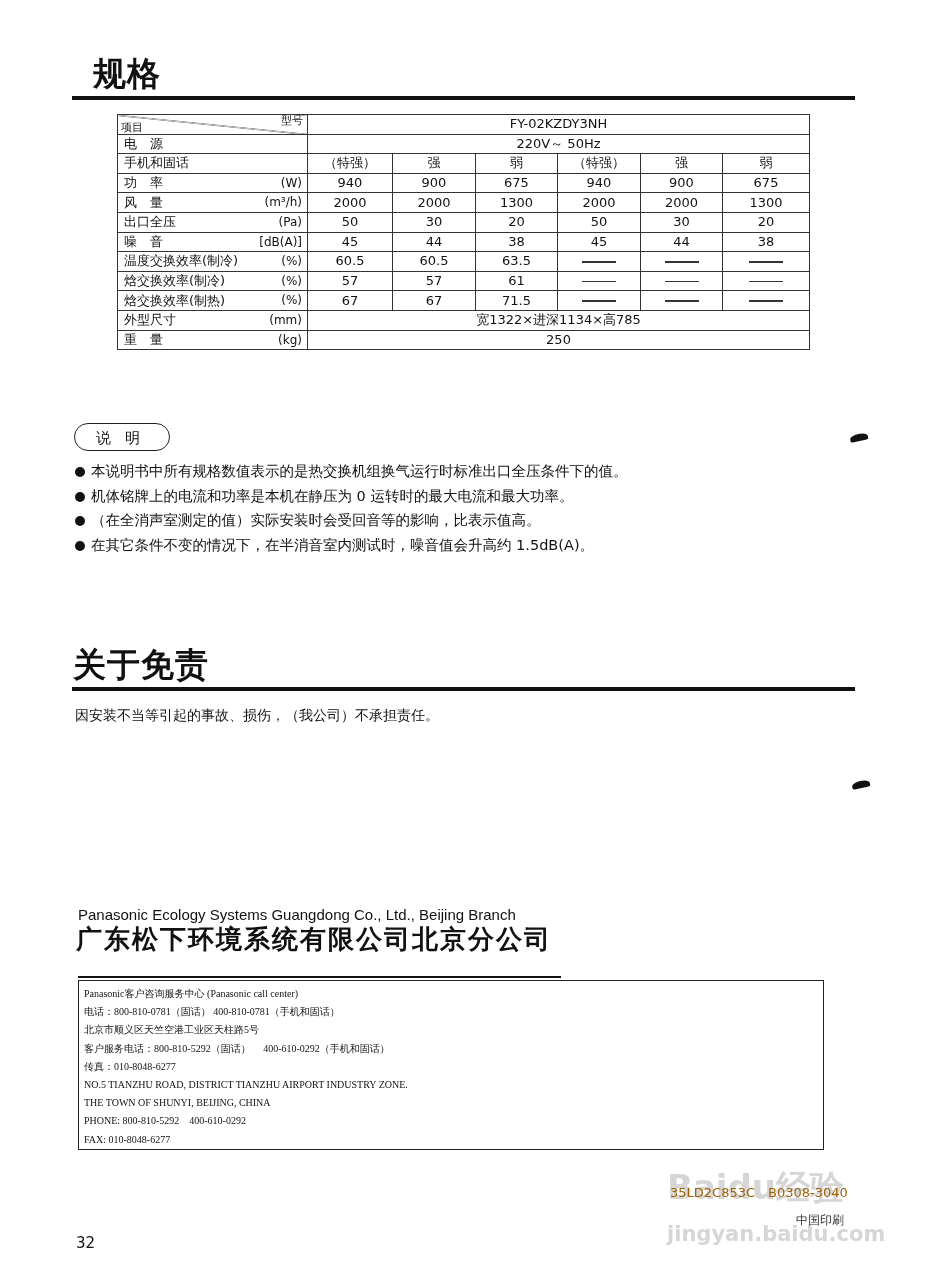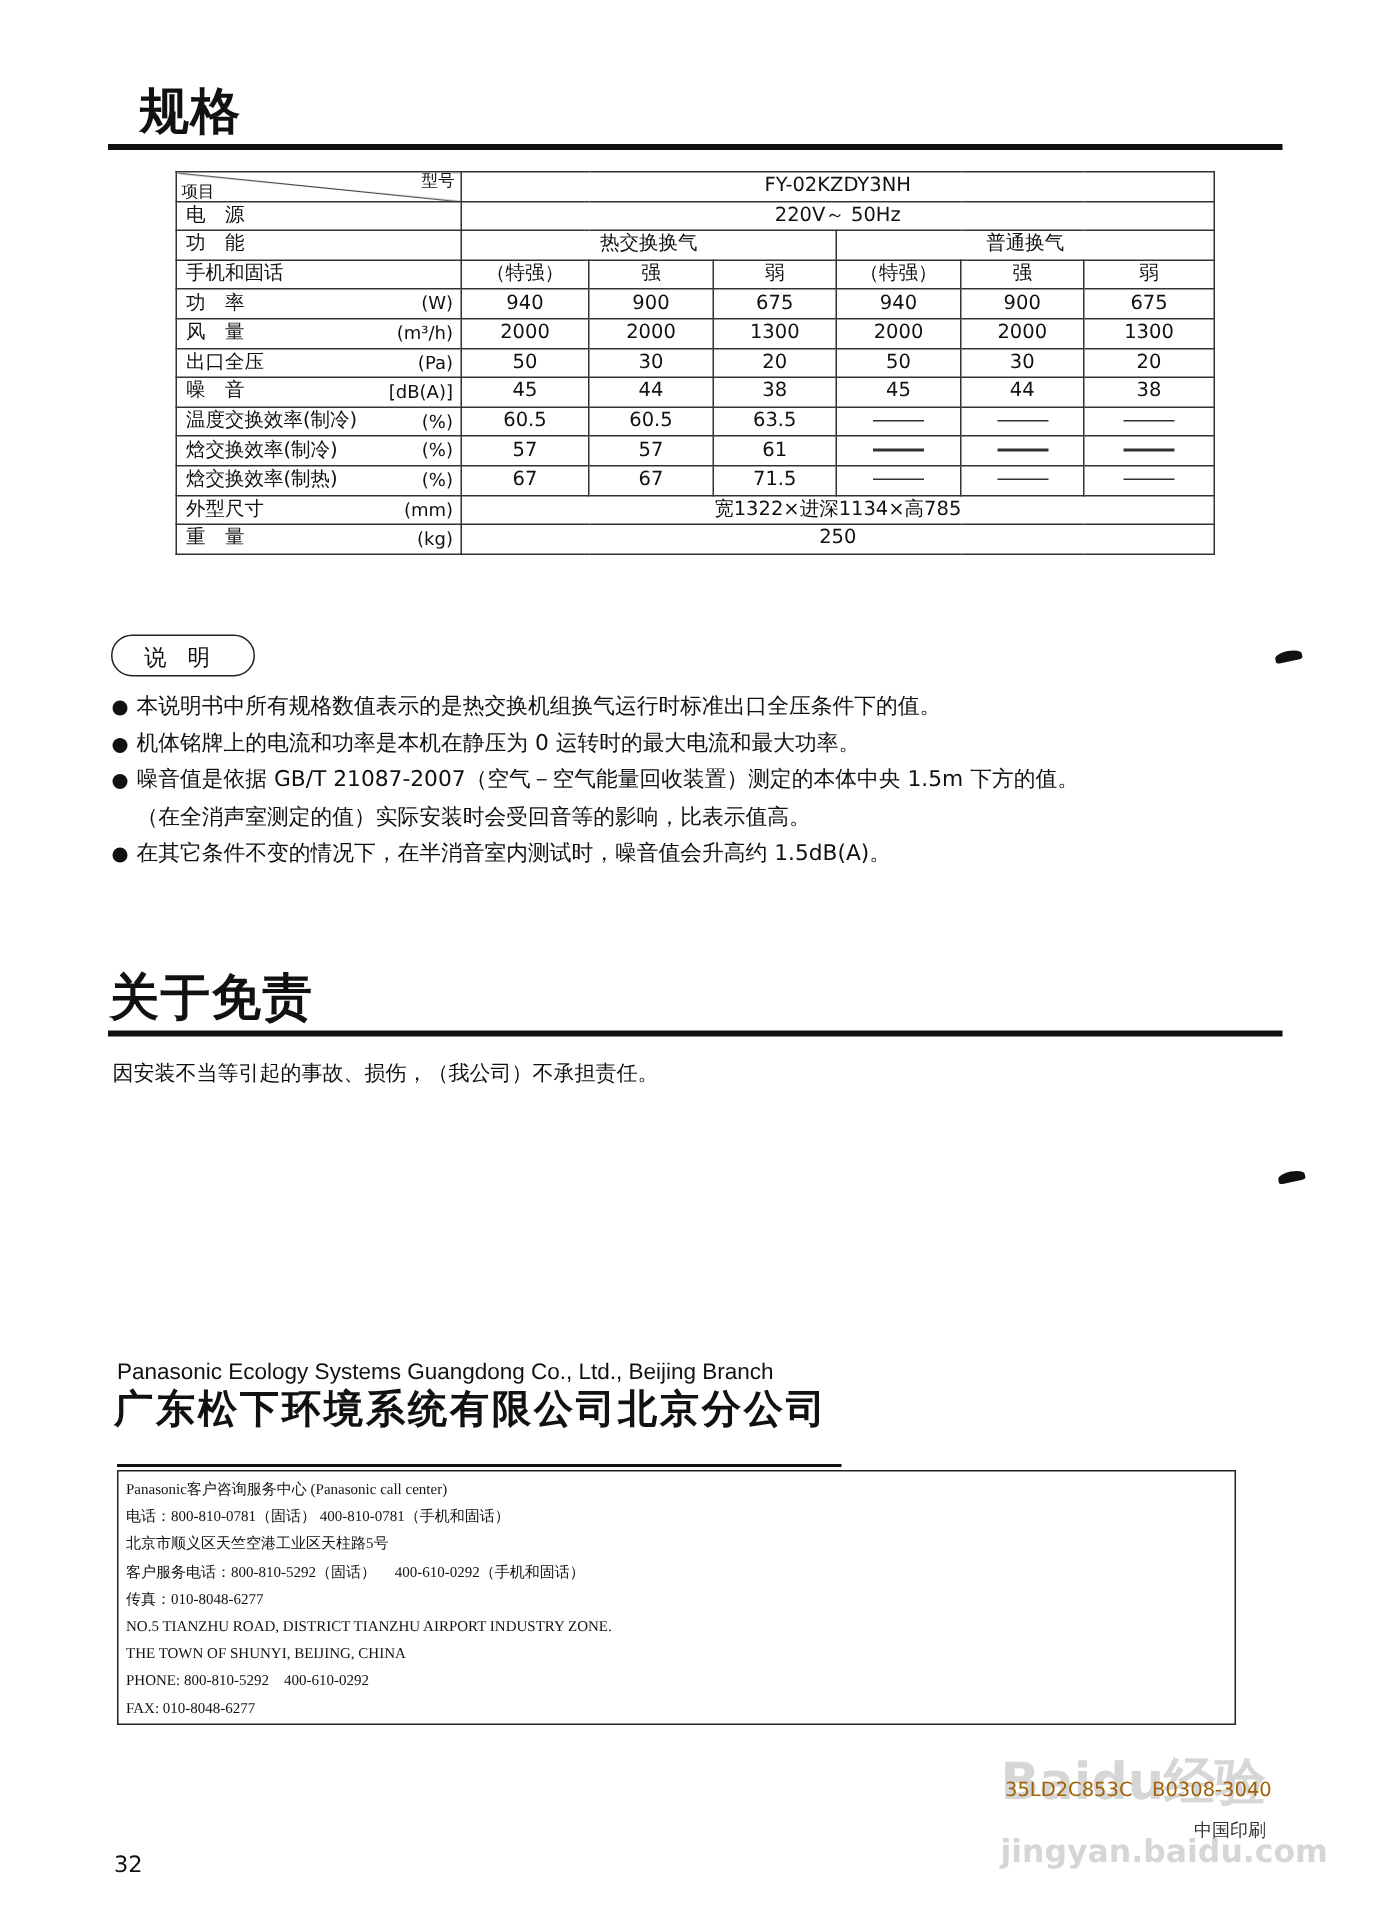--- a/index.html
+++ b/index.html
@@ -48,25 +48,20 @@
       <tr>
     <td class="lbl diag">
       <span class="a">项目</span>
       <span class="b">型号</span>
     </td>
     <td colspan="6">FY-02KZDY3NH</td>
   </tr>
   <tr>
     <td class="lbl">电　源</td>
     <td colspan="6">220V～ 50Hz</td>
-  </tr>
-  <tr>
-    <td class="lbl">功　能</td>
-    <td colspan="3">热交换换气</td>
-    <td colspan="3">普通换气</td>
   </tr>
   <tr>
     <td class="lbl">手机和固话</td>
     <td>（特强）</td>
     <td>强</td>
     <td>弱</td>
     <td>（特强）</td>
     <td>强</td>
     <td>弱</td>
   </tr>
@@ -145,21 +140,21 @@
     <td class="lbl"><span>重　量</span><span class="unit">(kg)</span></td>
     <td colspan="6">250</td>
   </tr>
 </tbody>
   </table>
 
 <div class="pill">说明</div>
 <div class="notes">
   <div class="li"><span class="dot"></span><span>本说明书中所有规格数值表示的是热交换机组换气运行时标准出口全压条件下的值。</span></div>
   <div class="li"><span class="dot"></span><span>机体铭牌上的电流和功率是本机在静压为 0 运转时的最大电流和最大功率。</span></div>
-  <div class="li"><span class="dot"></span><span>噪音值是依据 GB/T 21087-2007（空气－空气能量回收装置）测定的本体中央 1.5m 下方的值。</span></div>
+  <div class="li"><span class="dot"></span></div>
   <div class="li"><span>（在全消声室测定的值）实际安装时会受回音等的影响，比表示值高。</span></div>
   <div class="li"><span class="dot"></span><span>在其它条件不变的情况下，在半消音室内测试时，噪音值会升高约 1.5dB(A)。</span></div>
 </div>
 
 <div class="abs h1" style="left:73px;top:643px;">关于免责</div>
 <div class="rule" style="left:72px;top:687px;width:783px;"></div>
 <div class="abs" style="left:75px;top:707px;font-size:14px;">因安装不当等引起的事故、损伤，（我公司）不承担责任。</div>
 
 <div class="abs" style="left:76px;top:922px;font-size:26px;font-weight:bold;letter-spacing:2px;">广东松下环境系统有限公司北京分公司</div>
 <div class="abs" style="left:78px;top:906px;font-size:15px;font-family:'Liberation Sans',sans-serif;">Panasonic Ecology Systems Guangdong Co., Ltd., Beijing Branch</div>

